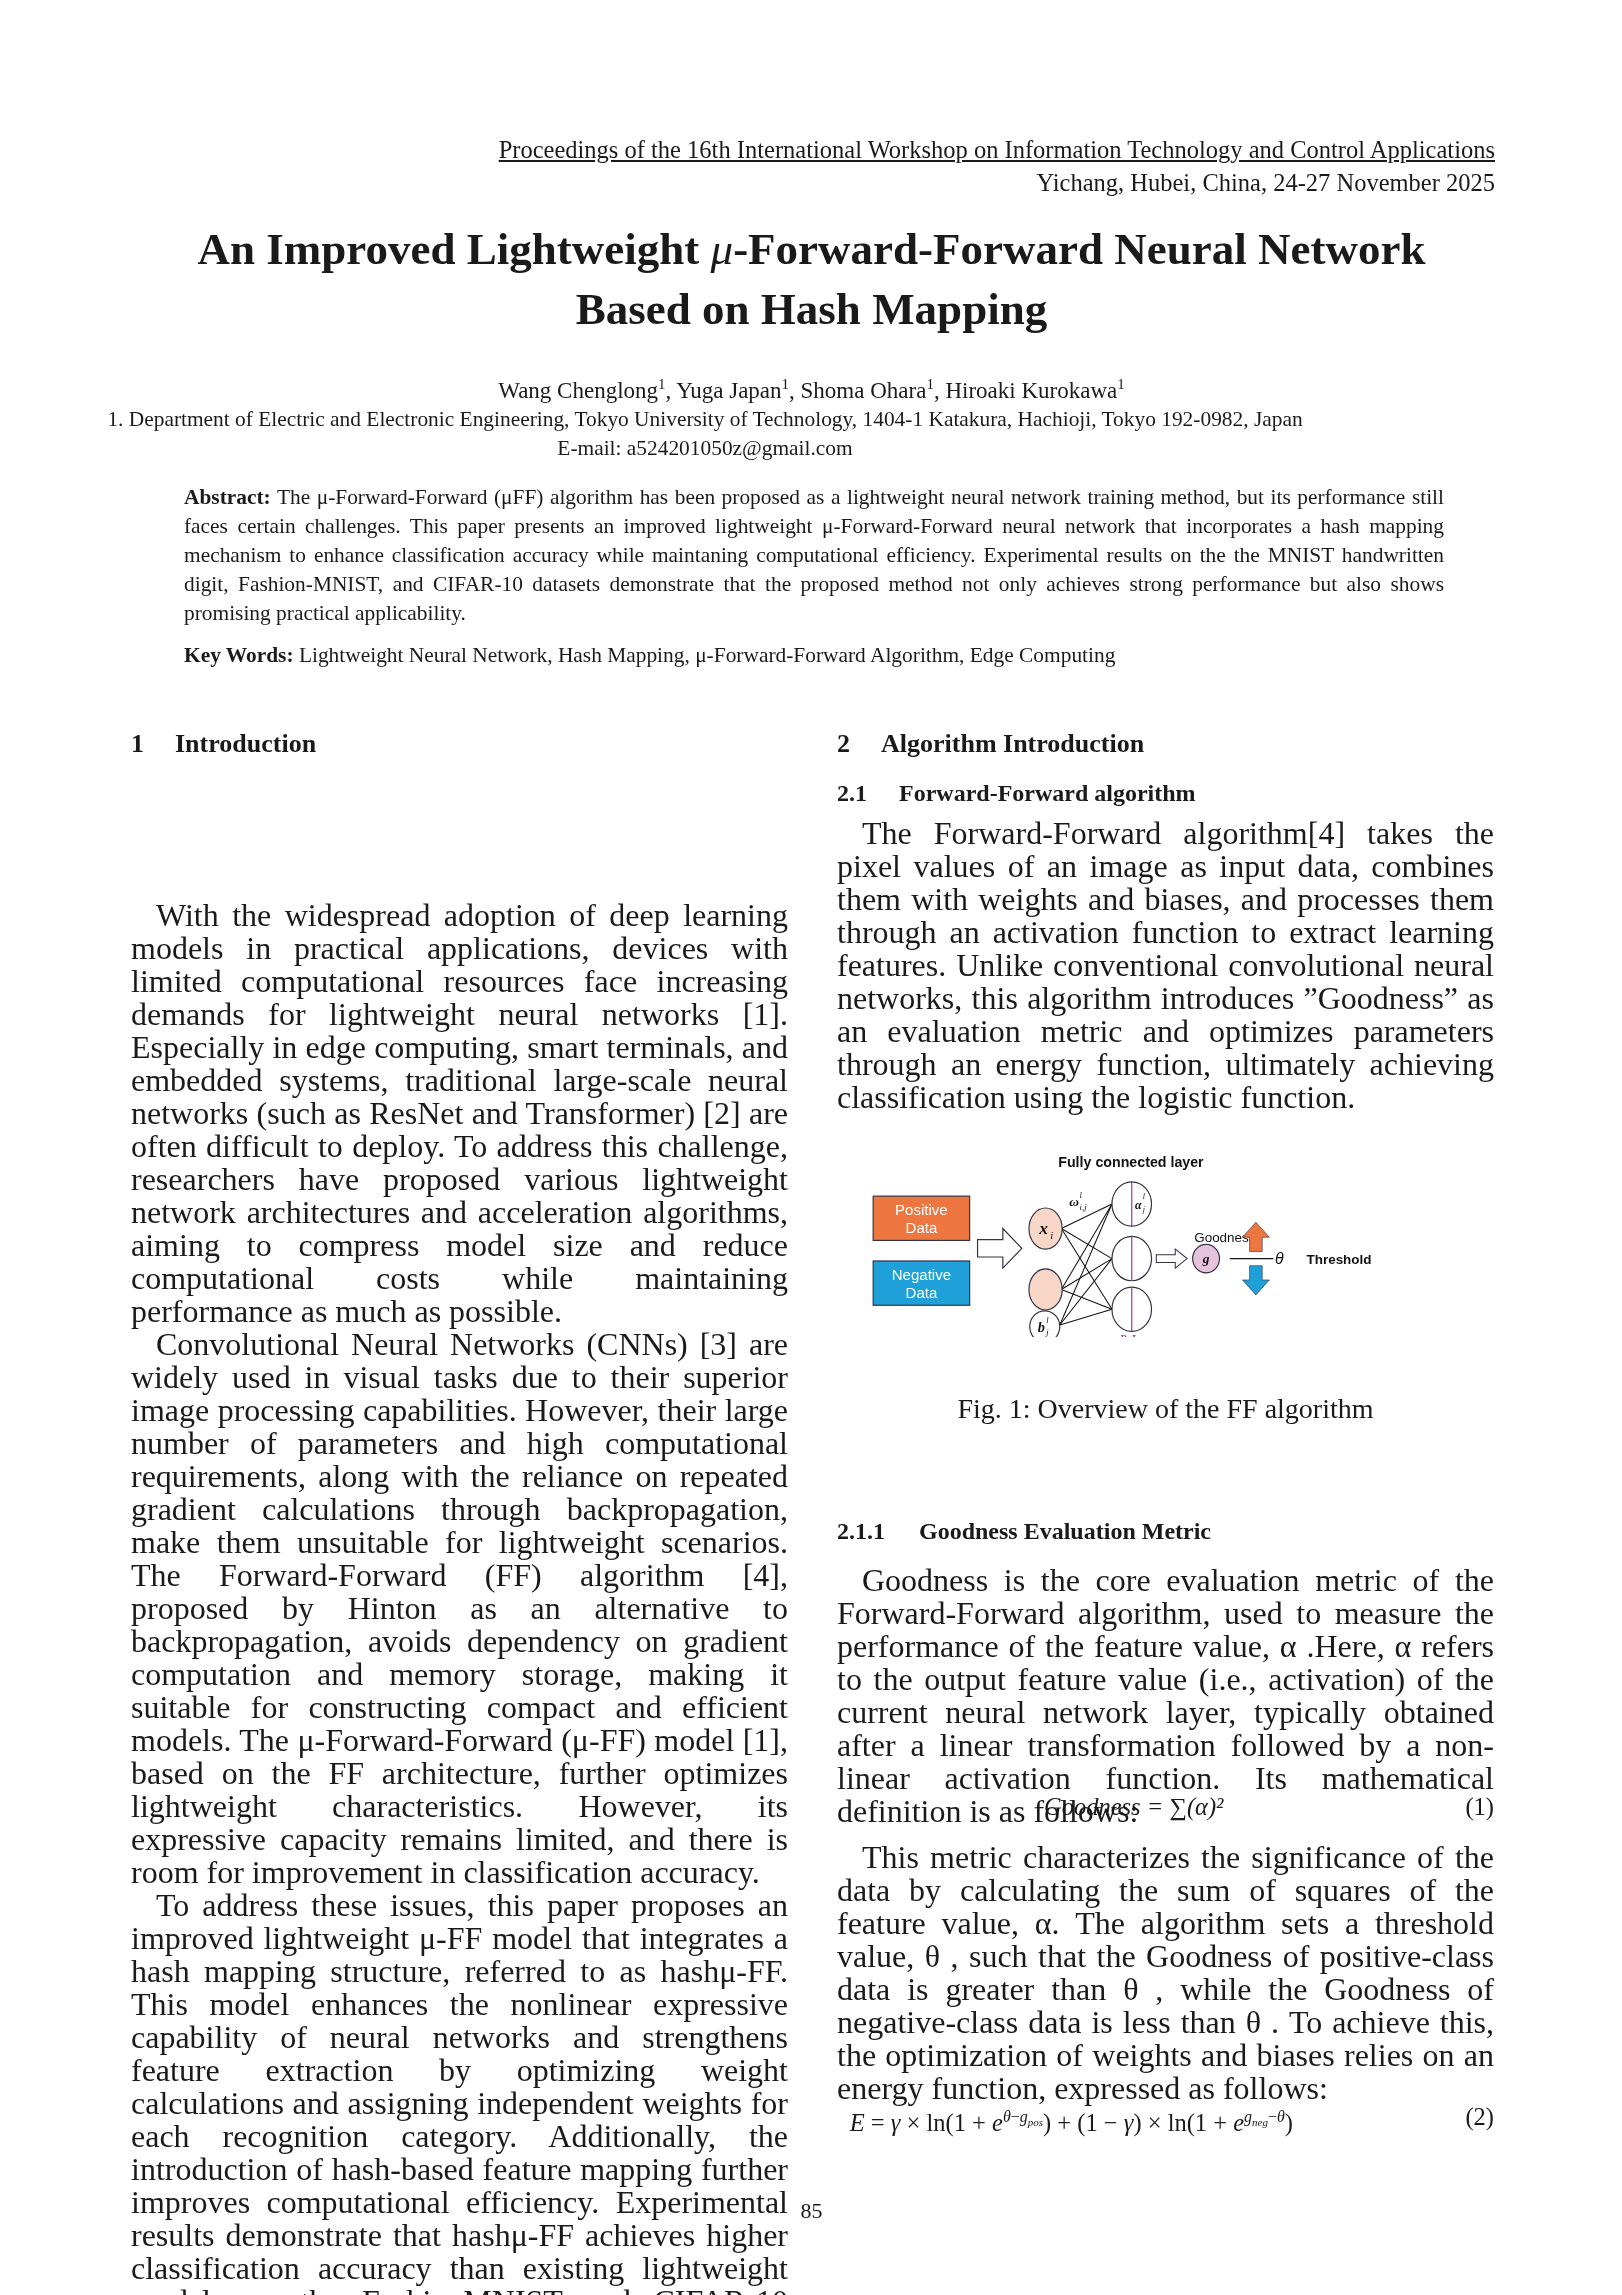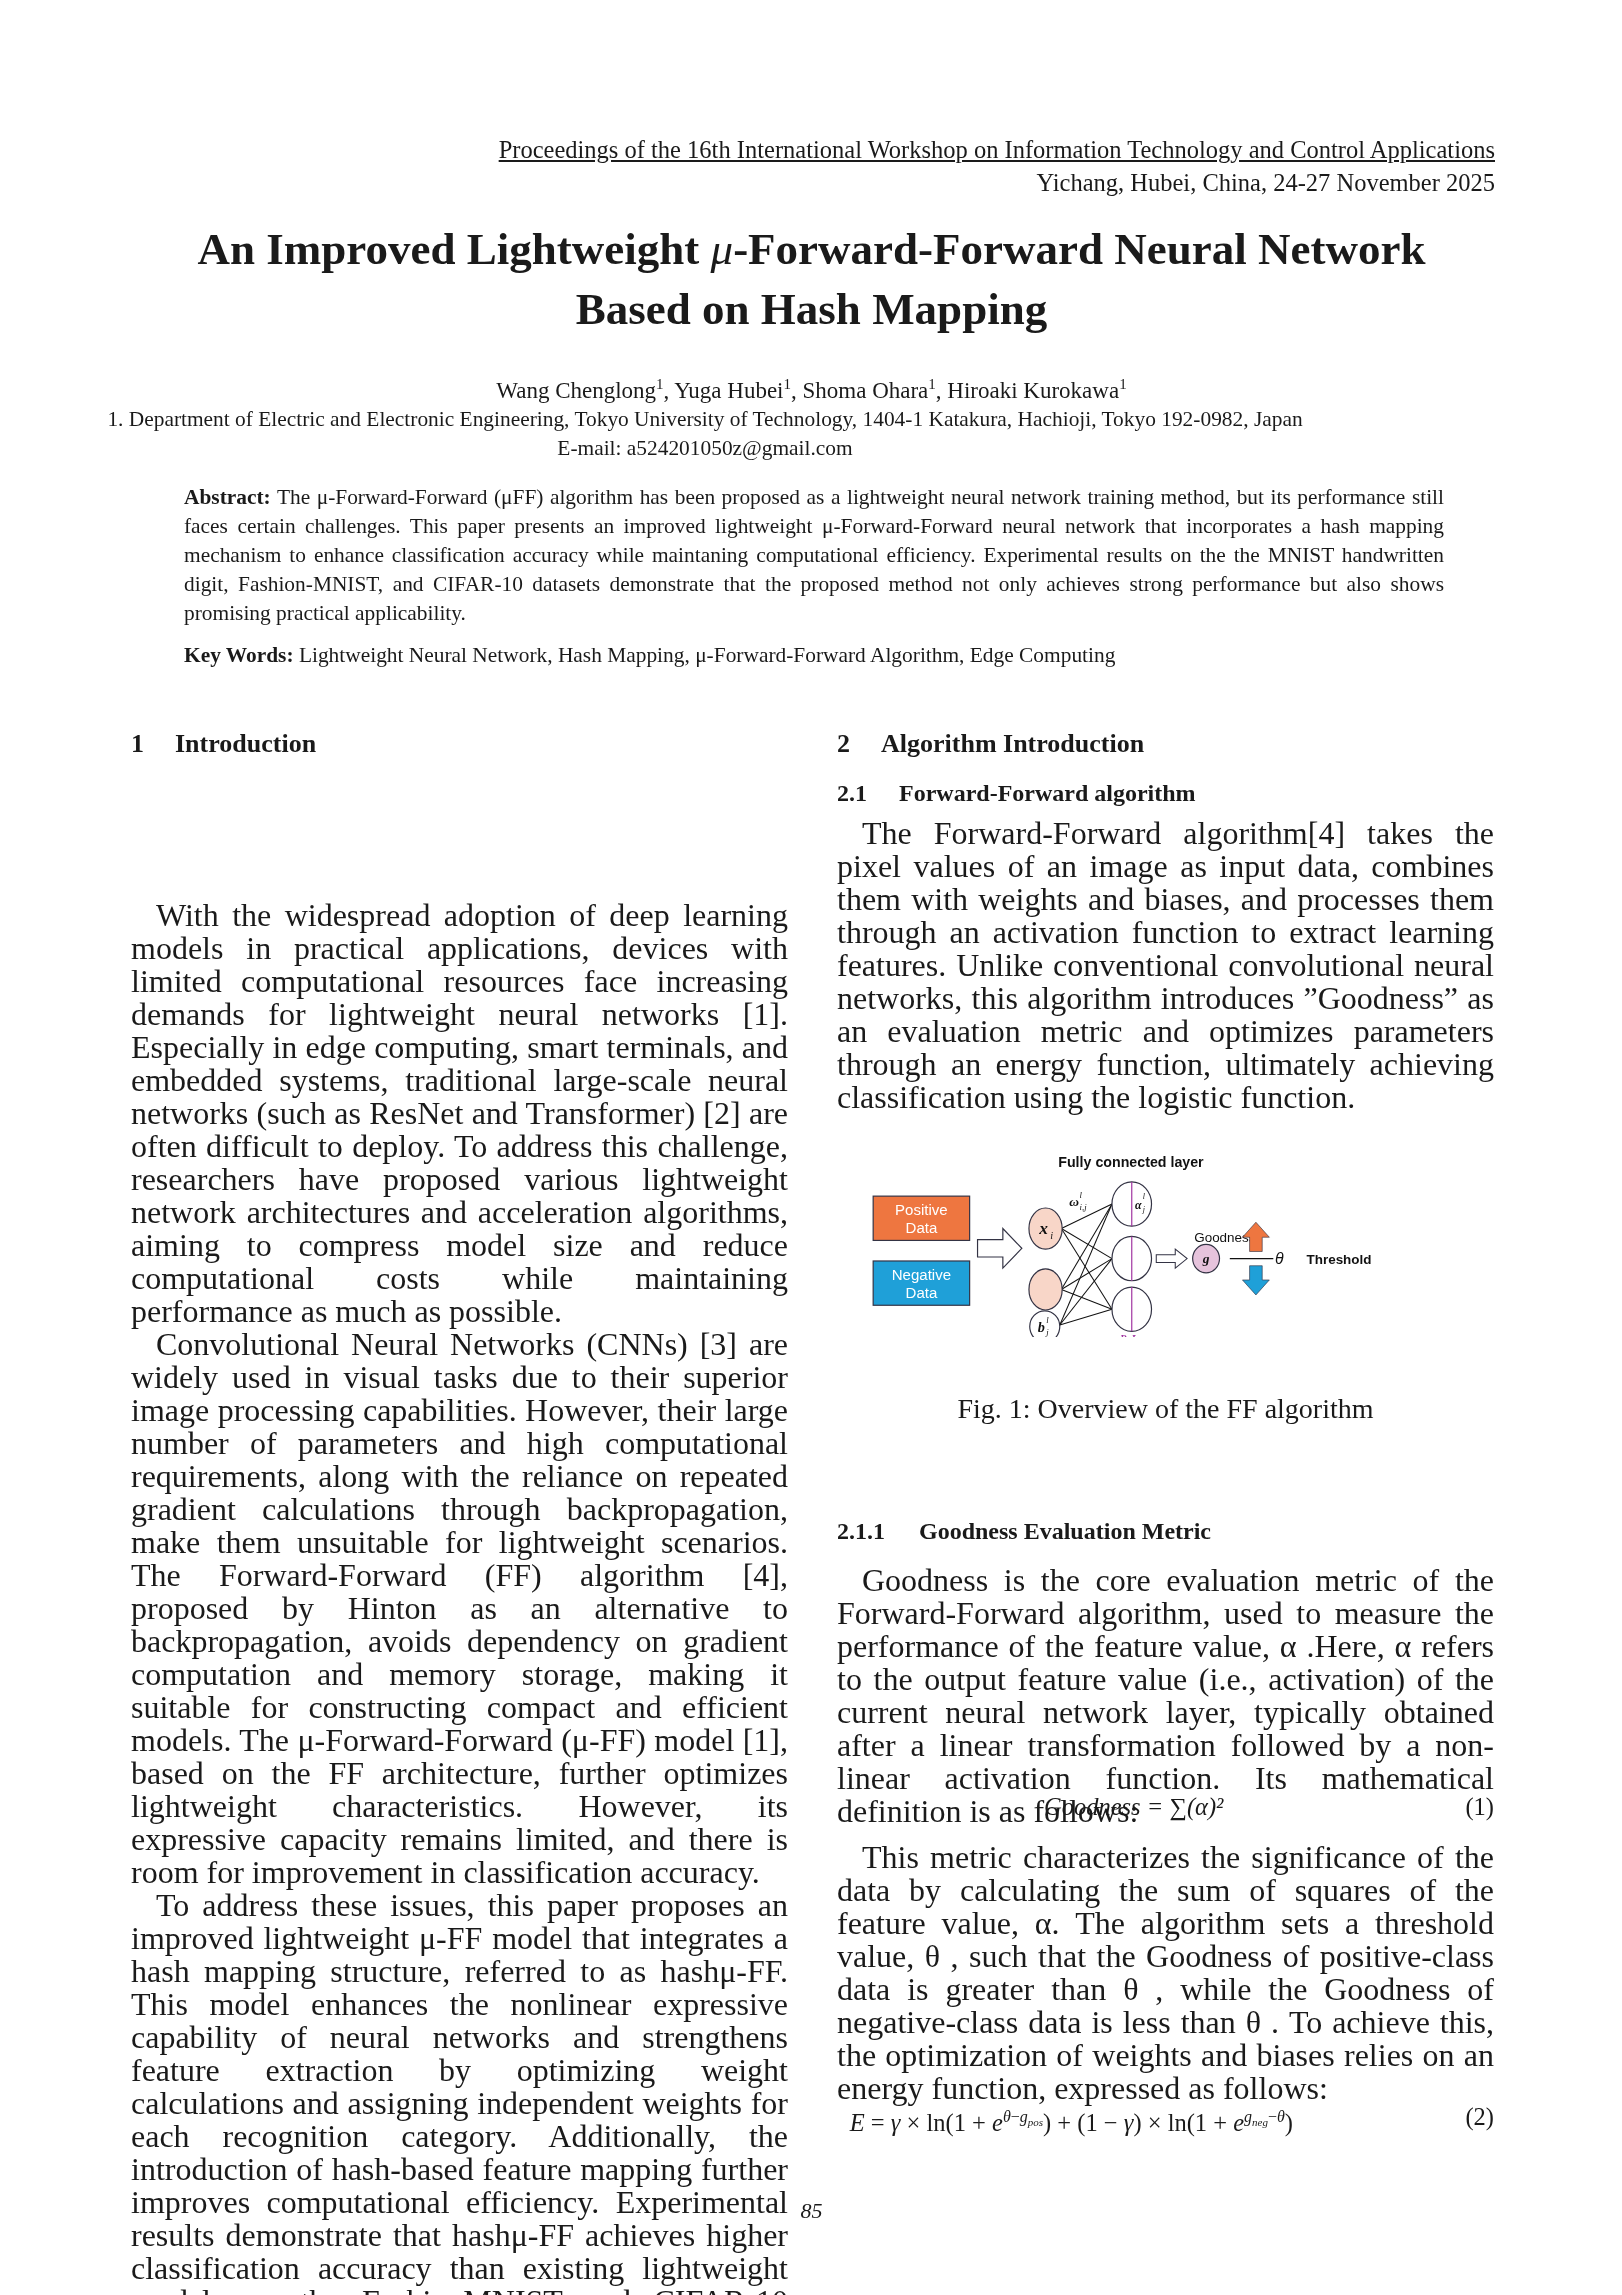--- a/index.html
+++ b/index.html
@@ -36,21 +36,21 @@
 <div class="abs proc" style="top:133px;text-decoration:underline;">Proceedings of the 16th International Workshop on Information Technology and Control Applications</div>
 <div class="abs proc" style="top:166px;">Yichang, Hubei, China, 24-27 November 2025</div>
 
 <div class="abs title" style="top:220px;">
   <span>An Improved Lightweight </span><span class="mu">μ</span><span>-Forward-Forward Neural Network</span>
 </div>
 <div class="abs title" style="top:280px;">Based on Hash Mapping</div>
 
 <div class="abs authors" style="top:368px;">
   <span><span>Wang Chenglong</span><sup>1</sup></span>, 
-  <span><span>Yuga Hubei</span><sup>1</sup></span>, 
+  <span><span>Yuga Japan</span><sup>1</sup></span>, 
   <span><span>Shoma Ohara</span><sup>1</sup></span>, 
   <span><span>Hiroaki Kurokawa</span><sup>1</sup></span>
 </div>
 <div class="abs affil" style="top:405px;">1. Department of Electric and Electronic Engineering, Tokyo University of Technology, 1404-1 Katakura, Hachioji, Tokyo 192-0982, Japan</div>
 <div class="abs affil" style="top:434px;">E-mail: a524201050z@gmail.com</div>
 
 <div class="abs abstract" style="top:483px;">
   <b>Abstract:</b>
   <span>The μ-Forward-Forward (μFF) algorithm has been proposed as a lightweight neural network training method, but its performance still faces certain challenges. This paper presents an improved lightweight μ-Forward-Forward neural network that incorporates a hash mapping mechanism to enhance classification accuracy while maintaning computational efficiency. Experimental results on the the MNIST handwritten digit, Fashion-MNIST, and CIFAR-10 datasets demonstrate that the proposed method not only achieves strong performance but also shows promising practical applicability.</span>
 </div>
@@ -167,14 +167,14 @@
 
 <div class="abs col" style="left:837px; top:1841px;">
   <p>This metric characterizes the significance of the data by calculating the sum of squares of the feature value, α. The algorithm sets a threshold value, θ , such that the Goodness of positive-class data is greater than θ , while the Goodness of negative-class data is less than θ . To achieve this, the optimization of weights and biases relies on an energy function, expressed as follows:</p>
 </div>
 
 <div class="abs eq" style="left:837px; width:657px; top:2099px;">
   <span style="position:absolute; left:12.7px; font-family:'Liberation Serif', serif;"><i>E</i> = <i>γ</i> × ln(1 + <i>e</i><sup style="font-size:16px;"><i>θ</i>−<i>g</i><sub style="font-size:11px;"><i>pos</i></sub></sup>) + (1 − <i>γ</i>) × ln(1 + <i>e</i><sup style="font-size:16px;"><i>g</i><sub style="font-size:11px;"><i>neg</i></sub>−<i>θ</i></sup>)</span>
   <span class="eqnum">(2)</span>
 </div>
 
-<div class="abs pagenum" style="top:2198px;font-style:italic;">85</div>
+<div class="abs pagenum" style="top:2198px;">85</div>
 
 
 </body></html>

